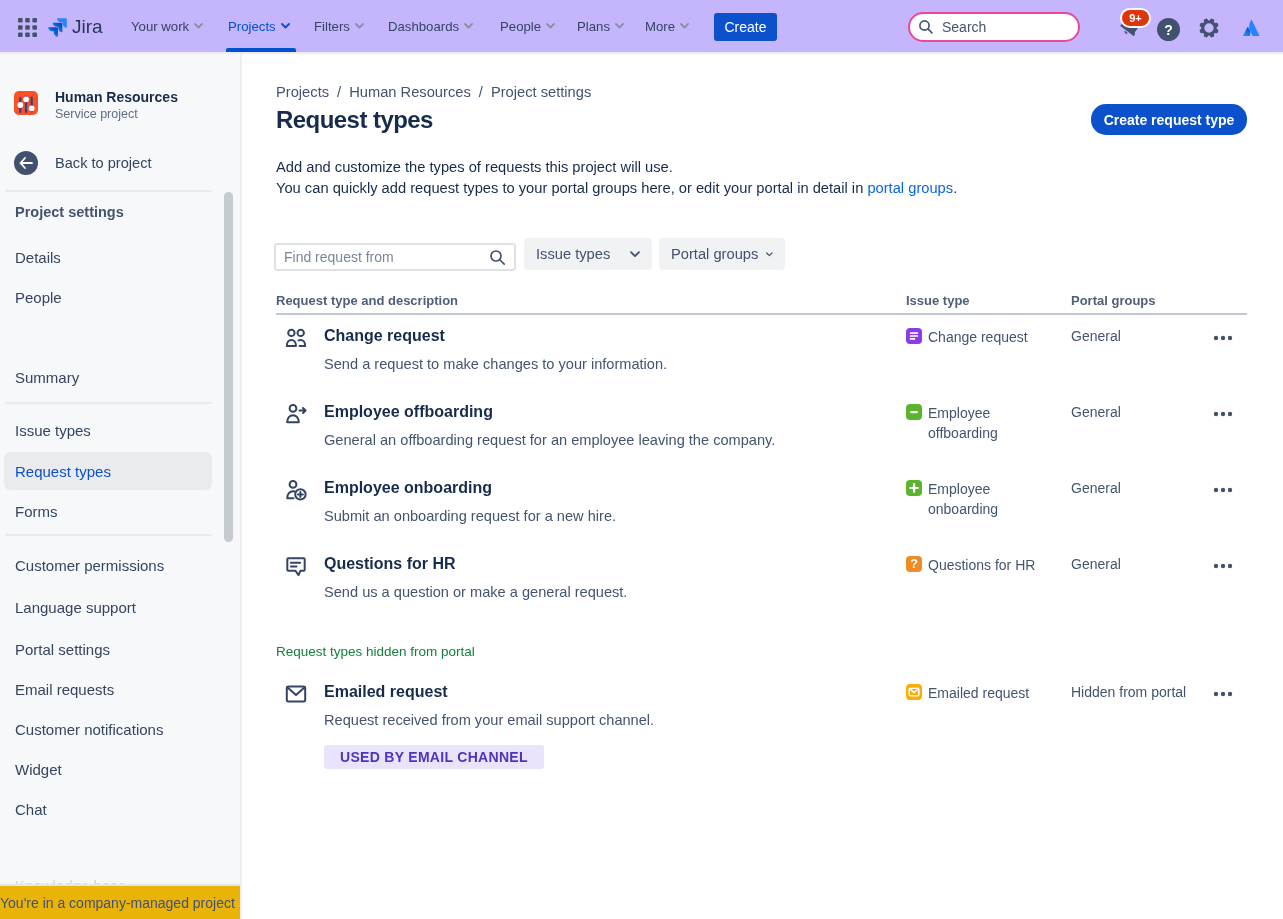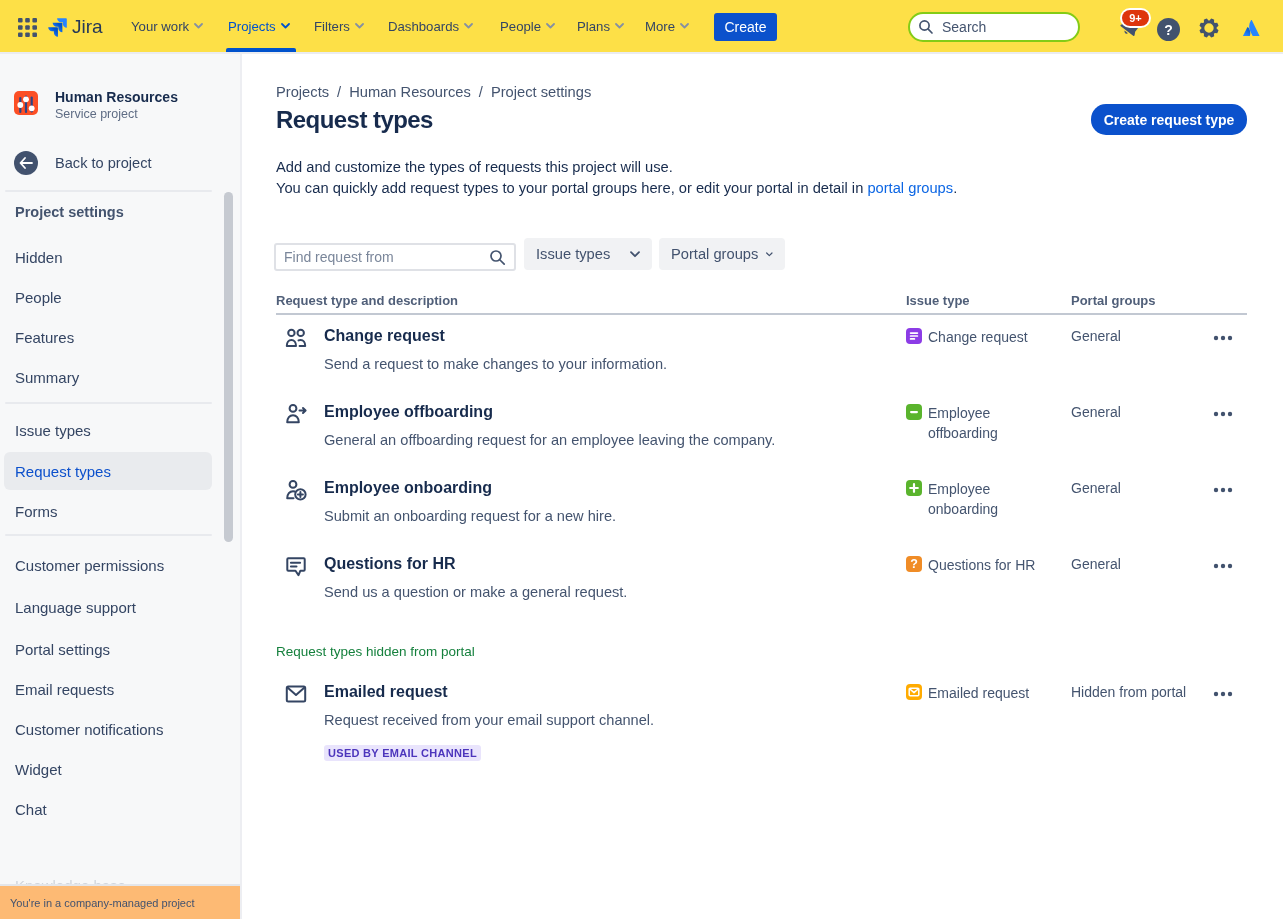--- a/index.html
+++ b/index.html
@@ -1,37 +1,37 @@
 <!DOCTYPE html>
 <html><head>
 <meta charset="utf-8">
 <style>
 *{margin:0;padding:0;box-sizing:border-box}
 html,body{width:1283px;height:919px;overflow:hidden;background:#fff;
   font-family:"Liberation Sans",sans-serif;-webkit-font-smoothing:antialiased;}
 #app{position:relative;width:1283px;height:919px;}
 
 
-header{position:absolute;top:0;left:0;width:1283px;height:54px;background:#fde047;
+header{position:absolute;top:0;left:0;width:1283px;height:54px;background:#c4b5fd;
   border-bottom:2px solid #EBECF0;}
 .hgrid{position:absolute;left:18px;top:18px;width:19px;height:19px;}
 .jlogo{position:absolute;left:48px;top:17px;display:flex;align-items:center;height:20px;}
 .jlogo svg{width:19px;height:19px;}
 .jlogo .jtxt{font-size:19px;font-weight:500;color:#253858;margin-left:5px;letter-spacing:0;}
 nav{position:absolute;left:0;top:0;width:900px;height:52px;}
 nav .item{position:absolute;top:0;height:52px;display:flex;align-items:center;
   font-size:13.2px;font-weight:500;color:#344563;}
 nav .item .chev{margin-left:5px;}
 nav .item.active{color:#0052CC;}
 .navunder{position:absolute;left:226px;top:48px;width:70px;height:4px;background:#0052CC;
   border-radius:2px 2px 0 0;}
 .createbtn{position:absolute;left:714px;top:13px;width:63px;height:28px;background:#0B51CC;
   color:#fff;font-size:14px;font-weight:500;border:none;border-radius:3px;
   display:flex;align-items:center;justify-content:center;font-family:inherit;}
-.hsearch{position:absolute;left:908px;top:12px;width:172px;height:30px;border:2px solid #84cc16;
+.hsearch{position:absolute;left:908px;top:12px;width:172px;height:30px;border:2px solid #ec4899;
   border-radius:15px;display:flex;align-items:center;padding:0 8px;background:#fff;color:#44546F;}
 .hsearch .ph{font-size:14px;color:#44546F;margin-left:8px;}
 .hicon{position:absolute;top:0;}
 .badge{position:absolute;left:1122px;top:10px;width:27px;height:16px;background:#DE350B;
   border-radius:8px;color:#fff;font-size:11px;font-weight:700;display:flex;align-items:center;
   justify-content:center;z-index:3;box-shadow:0 0 0 2px #fff;}
 
 
 aside{position:absolute;top:54px;left:0;width:242px;height:865px;background:#F7F8F9;
   border-right:2px solid #EDEEF2;}
@@ -42,23 +42,23 @@
 .ptype{font-size:12.5px;color:#5E6C84;margin-top:2px;}
 .back{position:absolute;left:14px;top:97px;display:flex;align-items:center;}
 .backcirc{width:24px;height:24px;border-radius:50%;background:#42526E;display:flex;
   align-items:center;justify-content:center;flex:none;}
 .back span{margin-left:17px;font-size:14.6px;color:#344563;}
 .sdiv{position:absolute;left:5px;width:207px;height:2px;background:#E8EAEE;border-radius:1px;}
 .sheading{position:absolute;left:15px;font-size:14.5px;font-weight:700;color:#44546F;}
 .sitem{position:absolute;left:4px;width:208px;height:38px;border-radius:6px;display:flex;
   align-items:center;padding-left:11px;font-size:15px;color:#344563;}
 .sitem.sel{background:#E9EBEE;color:#0C50CC;}
-.sfoot{position:absolute;left:0;bottom:0;width:240px;height:35px;background:#fdba74;
-  border-top:2px solid #E4E6EA;display:flex;align-items:center;padding-left:10px;
-  font-size:11px;color:#42526E;z-index:2;white-space:nowrap;}
+.sfoot{position:absolute;left:0;bottom:0;width:240px;height:35px;background:#eab308;
+  border-top:2px solid #E4E6EA;display:flex;align-items:center;
+  font-size:14px;color:#42526E;z-index:2;white-space:nowrap;}
 .sthumb{position:absolute;left:224px;top:138px;width:9px;height:350px;background:#C6CAD1;
   border-radius:4.5px;}
 .fadeitem{position:absolute;left:15px;top:823px;font-size:15px;color:#D0D5DC;z-index:1;}
 
 
 main{position:absolute;top:54px;left:242px;width:1041px;height:865px;background:#fff;}
 .crumbs{position:absolute;left:34px;top:30px;font-size:14.7px;color:#44546F;}
 .crumbs span.sep{margin:0 8px;color:#44546F;}
 h1{position:absolute;left:34px;top:52px;font-size:24px;font-weight:600;color:#172B4D;
   letter-spacing:-0.55px;}
@@ -77,23 +77,23 @@
 .thead{position:absolute;top:239px;font-size:13px;font-weight:700;color:#505F79;}
 .theadline{position:absolute;left:34px;top:259px;width:971px;height:2px;background:#C2C8D2;}
 .rowicon{position:absolute;left:42px;width:24px;height:24px;}
 .rtitle{position:absolute;left:82px;font-size:16px;font-weight:600;color:#172B4D;}
 .rdesc{position:absolute;left:82px;font-size:14.6px;color:#44546F;}
 .iticon{position:absolute;left:664px;width:16px;height:16px;border-radius:4px;}
 .itname{position:absolute;left:686px;font-size:14px;color:#44546F;line-height:20px;margin-top:-1px;}
 .pgroup{position:absolute;left:829px;font-size:14px;color:#44546F;}
 .dots{position:absolute;left:969px;width:24px;height:14px;}
 .hiddenlbl{position:absolute;left:34px;top:590px;font-size:13.5px;color:#15803d;}
-.loz{position:absolute;left:82px;top:691px;height:16px;background:#E9E4FC;border-radius:3px;
-  color:#4C35BC;font-size:11px;font-weight:700;display:flex;align-items:center;
-  padding:0 4px;letter-spacing:0.3px;}
+.loz{position:absolute;left:82px;top:691px;height:24px;background:#E9E4FC;border-radius:3px;
+  color:#4C35BC;font-size:14px;font-weight:700;display:flex;align-items:center;
+  padding:0 16px;letter-spacing:0.3px;}
 </style>
 </head>
 <body>
 <div id="app">
 
 <header>
   <svg class="hgrid" viewBox="0 0 19 19">
     <g fill="#42526E">
       <rect x="0" y="0" width="4.6" height="4.6" rx="1.1"></rect>
           <rect x="7.2" y="0" width="4.6" height="4.6" rx="1.1"></rect>
@@ -206,23 +206,22 @@
   <div class="back">
     <div class="backcirc">
           <svg width="14" height="12" viewBox="0 0 14 12">
             <path d="M6 1L1.5 6 6 11M1.8 6H13" fill="none" stroke="#fff" stroke-width="1.8" stroke-linecap="round" stroke-linejoin="round"></path>
           </svg>
         </div>
     <span>Back to project</span>
   </div>
   <div class="sdiv" style="top:136px"></div>
   <div class="sheading" style="top:150px">Project settings</div>
-  <div class="sitem" style="top:184px">Hidden</div>
+  <div class="sitem" style="top:184px">Details</div>
   <div class="sitem" style="top:224px">People</div>
-  <div class="sitem" style="top:264px">Features</div>
   <div class="sitem" style="top:304px">Summary</div>
   <div class="sdiv" style="top:348px"></div>
   <div class="sitem" style="top:357px">Issue types</div>
   <div class="sitem sel" style="top:398px">Request types</div>
   <div class="sitem" style="top:438px">Forms</div>
   <div class="sdiv" style="top:480px"></div>
   <div class="sitem" style="top:492px">Customer permissions</div>
   <div class="sitem" style="top:534px">Language support</div>
   <div class="sitem" style="top:576px">Portal settings</div>
   <div class="sitem" style="top:616px">Email requests</div>

